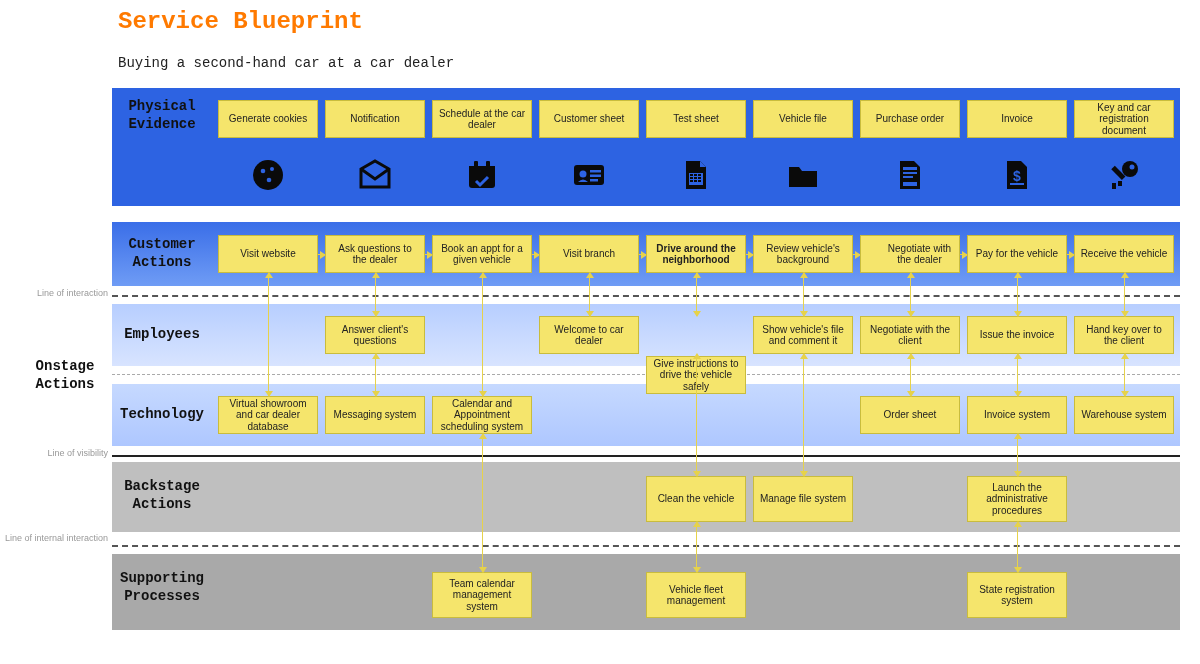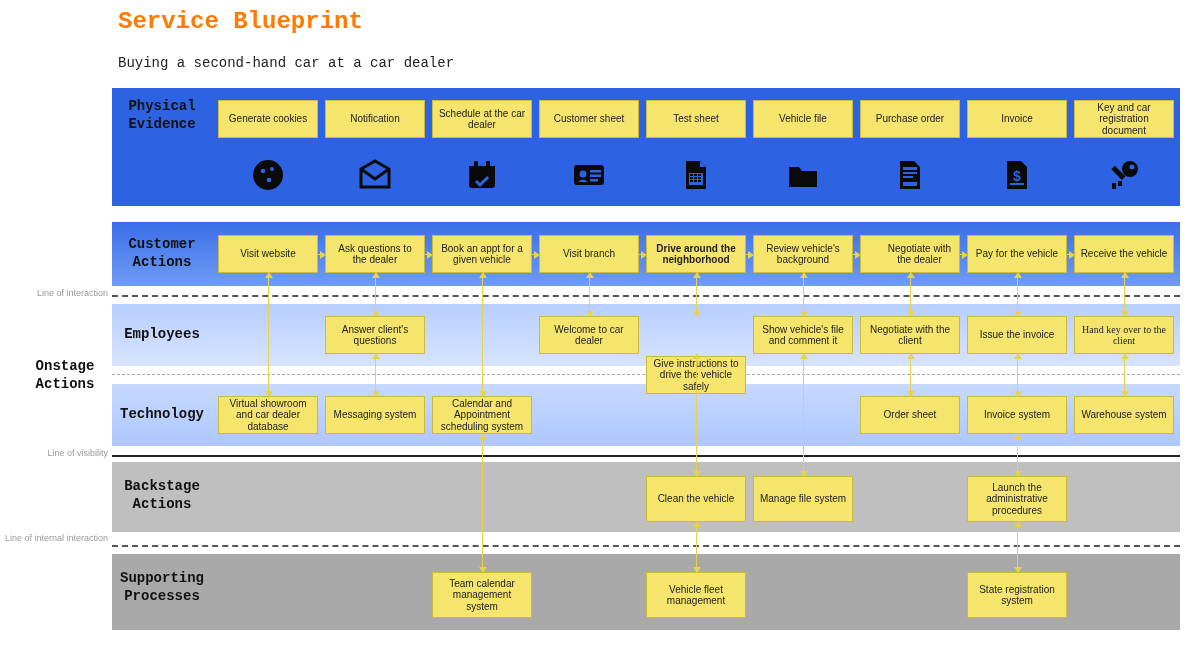--- a/index.html
+++ b/index.html
@@ -229,19 +229,19 @@
       <div class="v-arrow both" style="left: 1017px; top: 434px; height: 42px;"></div>
       <div class="sticky tall" style="left: 967px; top: 572px;">State registration system</div>
       <div class="v-arrow both" style="left: 1017px; top: 522px; height: 50px;"></div>
       <div class="sticky" style="left: 1074px; top: 100px;">Key and car registration document</div>
       <div class="icon" style="left: 1104px; top: 155px;">
         <svg viewBox="0 0 36 36">
           <use href="#i-key"></use>
         </svg>
       </div>
       <div class="sticky" style="left: 1074px; top: 235px;">Receive the vehicle</div>
-      <div class="sticky" style="left: 1074px; top: 316px; font-family: Liberation Serif, serif;">Hand key over to the client</div>
+      <div class="sticky" style="left: 1074px; top: 316px;">Hand key over to the client</div>
       <div class="v-arrow both" style="left: 1124px; top: 273px; height: 43px;"></div>
       <div class="sticky" style="left: 1074px; top: 396px;">Warehouse system</div>
       <div class="v-arrow both" style="left: 1124px; top: 354px; height: 42px;"></div>
     </div>
 
 </div>
 
 </body></html>

